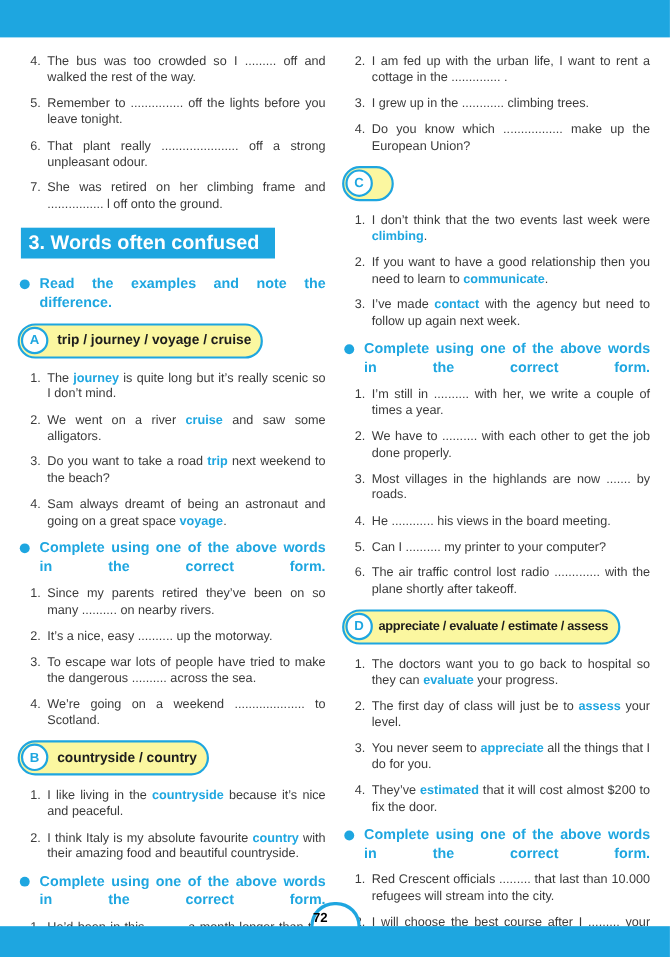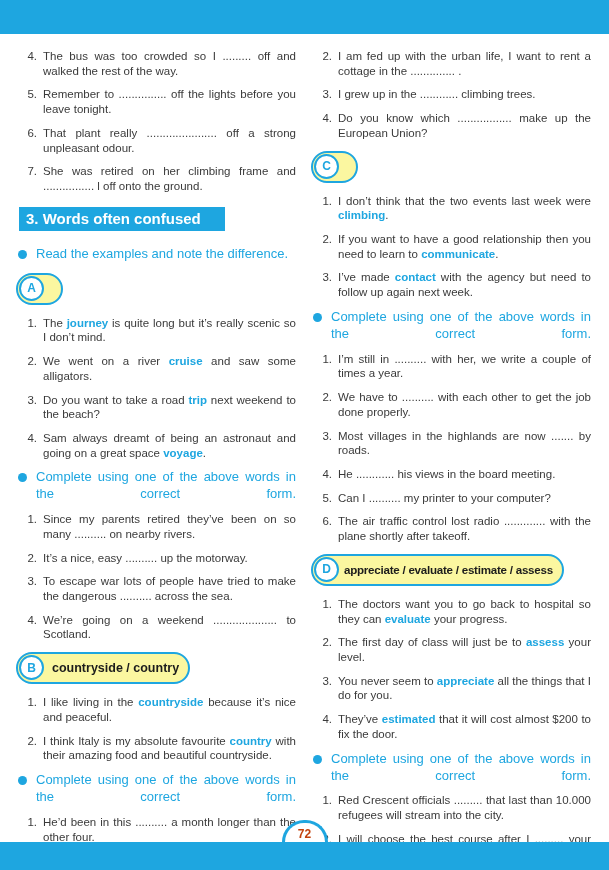--- a/index.html
+++ b/index.html
@@ -14,45 +14,45 @@
     font-family:"Liberation Sans", sans-serif;
     color:var(--ink);
   }
   .topbar{position:absolute;top:0;left:0;width:609px;height:34px;background:var(--blue);}
   .bottombar{position:absolute;bottom:0;left:0;width:609px;height:28px;background:var(--blue);}
   .page-badge{
     position:absolute;bottom:26px;left:50%;transform:translateX(-50%);
     width:40px;height:21px;background:#fff;
     border:3px solid var(--blue);border-bottom:none;
     border-radius:22px 22px 0 0;
-    text-align:center;font-size:12px;font-weight:bold;color:#c2410c;line-height:22px;
+    font-size:12px;font-weight:bold;color:#000000;line-height:22px;
   }
   .content{
     position:absolute;top:44px;left:0;width:609px;bottom:34px;
     display:flex;gap:13px;padding:0 16px;box-sizing:border-box;
   }
   .col{width:50%;box-sizing:border-box;padding-top:3px;}
 
   
   .item{display:flex;margin:2px 0 9px;font-size:11.5px;line-height:1.28;}
   .item .num{flex:none;width:21px;text-align:right;padding-right:6px;}
   .item .txt{flex:1;text-align:justify;padding-right:2px;}
   .hl{color:var(--blue);font-weight:bold;}
 
   
   .section-title{
     display:inline-block;background:var(--blue);color:#fff;
-    font-weight:bold;font-size:15px;padding:3px 24px 4px 7px;
+    font-weight:bold;font-size:18px;padding:3px 14px 4px 7px;
     margin:4px 0 6px 3px;
   }
 
   
   .bullet-heading{
     display:flex;margin:9px 0 9px;color:var(--blue);
-    font-weight:normal;font-size:13px;line-height:1.3;
+    font-weight:bold;font-size:13px;line-height:1.3;
   }
   .bullet-heading .dot{
     flex:none;width:9px;height:9px;border-radius:50%;
     background:var(--blue);margin:4px 9px 0 2px;
   }
   .bullet-heading .bh-text{flex:1;text-align:justify;padding-right:2px;}
   .bullet-heading.spread .bh-text{text-align-last:justify;}
 
   
   .pill{
@@ -94,20 +94,21 @@
         <span class="num">6.</span>
         <span class="txt"><span>That plant really ...................... off a strong unpleasant odour.</span></span>
       </div><div class="item">
         <span class="num">7.</span>
         <span class="txt"><span>She was retired on her climbing frame and ................ l off onto the ground.</span></span>
       </div><div class="section-title">3. Words often confused</div><div class="bullet-heading">
         <span class="dot"></span>
         <span class="bh-text">Read the examples and note the difference.</span>
       </div><div class="pill">
         <span class="letter">A</span>
+        <span class="label">trip / journey / voyage / cruise</span>
       </div><div class="item">
         <span class="num">1.</span>
         <span class="txt"><span>The </span><span class="hl">journey</span><span> is quite long but it’s really scenic so I don’t mind.</span></span>
       </div><div class="item">
         <span class="num">2.</span>
         <span class="txt"><span>We went on a river </span><span class="hl">cruise</span><span> and saw some alligators.</span></span>
       </div><div class="item">
         <span class="num">3.</span>
         <span class="txt"><span>Do you want to take a road </span><span class="hl">trip</span><span> next weekend to the beach?</span></span>
       </div><div class="item">

